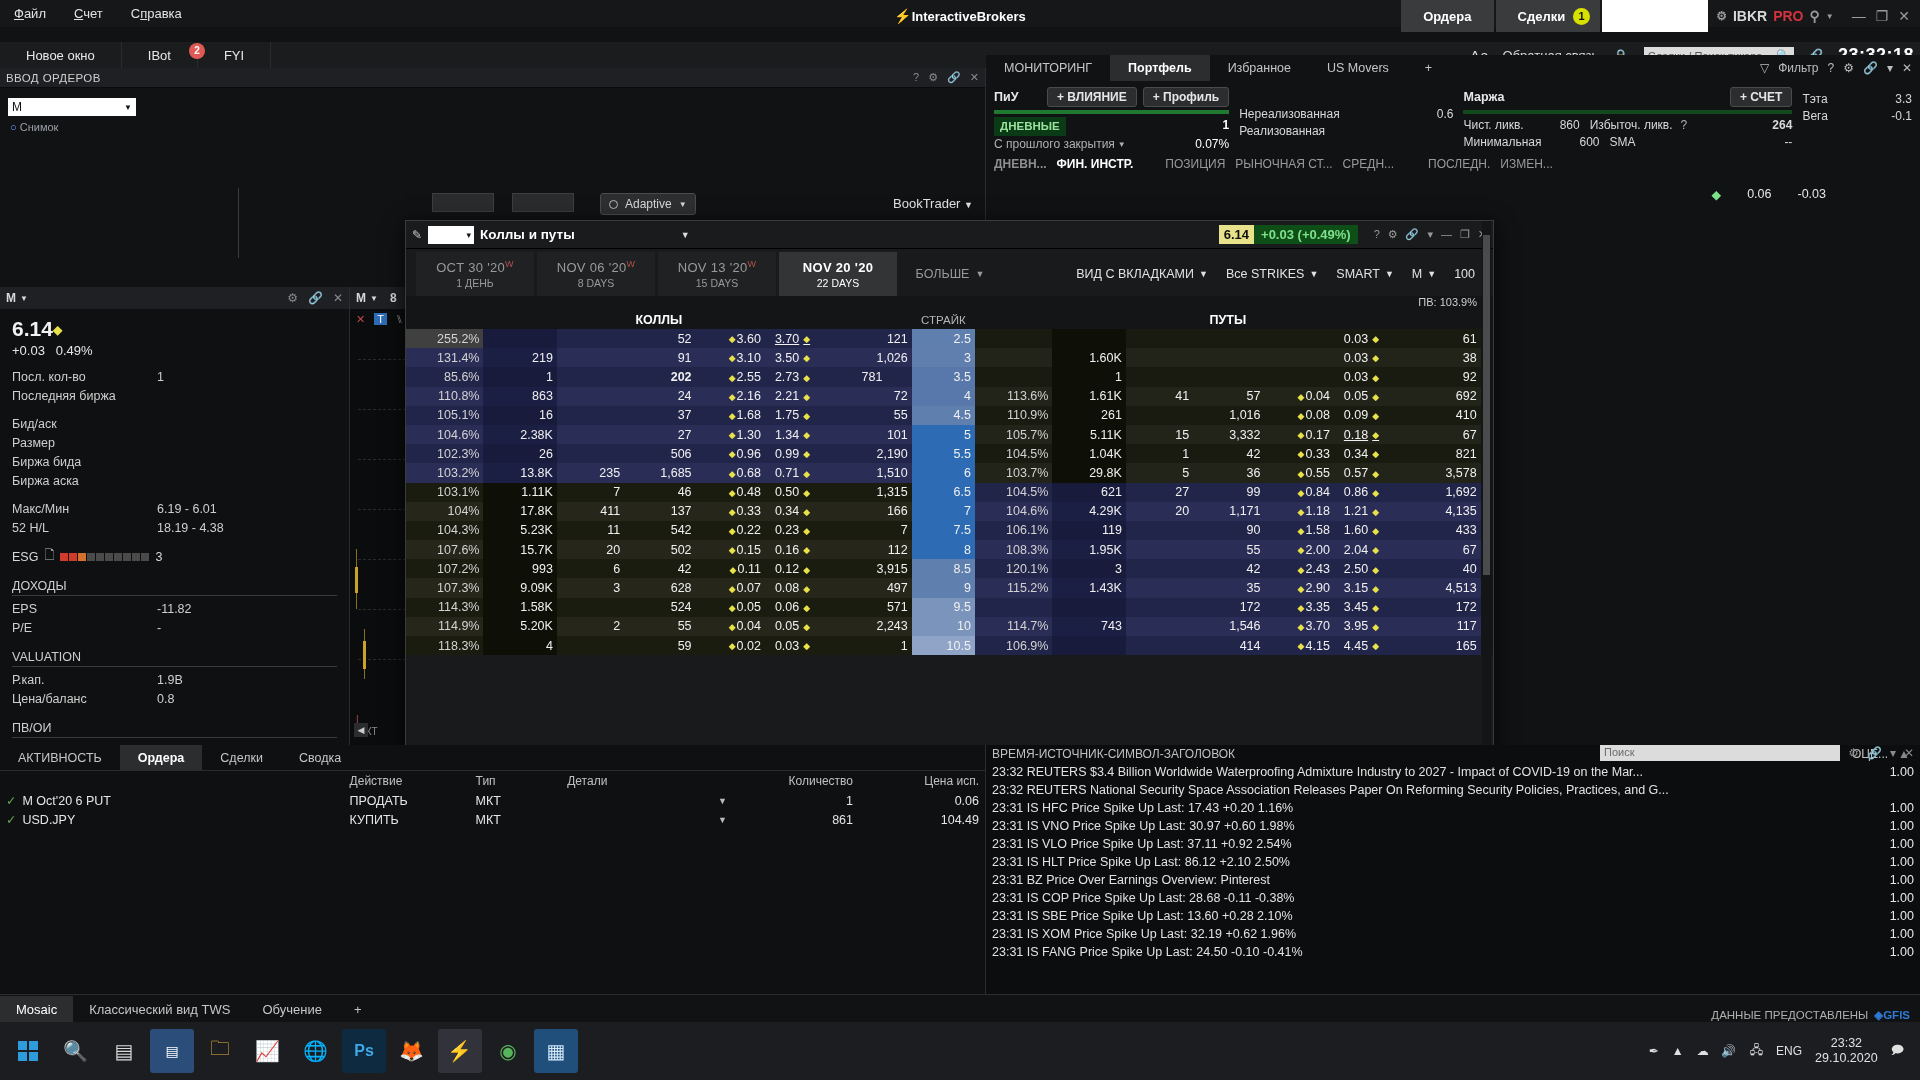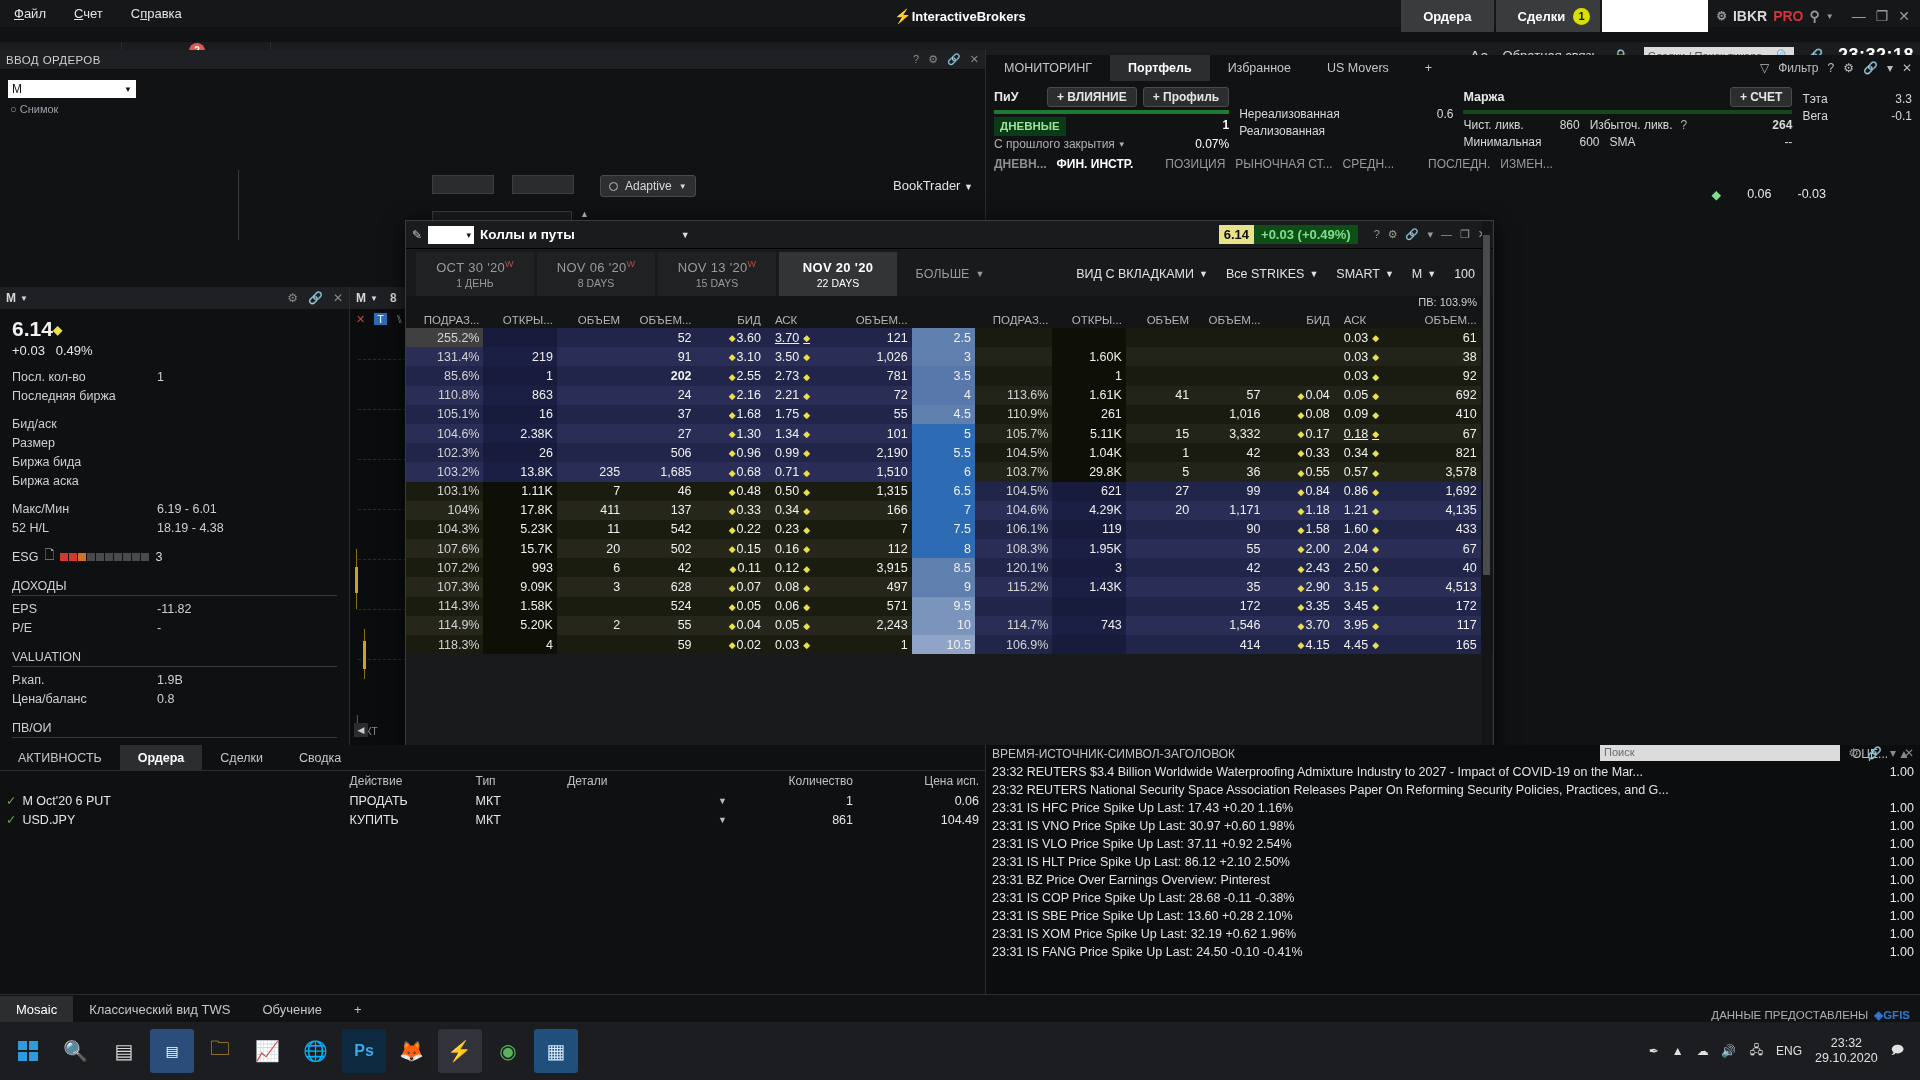--- a/index.html
+++ b/index.html
@@ -32,21 +32,21 @@
   .bar2right { position:absolute; right:6px; display:flex; align-items:center; gap:14px; font-size:13px; color:#dcdcdc;}
   .searchinput { width:150px; height:17px; background:#dcdcdc; color:#555; font-size:11px; padding:1px 4px; display:flex;align-items:center; justify-content:space-between;}
   .clock { color:#fff; font-size:18px; font-weight:bold; letter-spacing:.5px;}
 
   
   .panelhdr { height:20px; background:#1f2023; display:flex; align-items:center; padding:0 6px; font-size:11.5px; color:#cfcfcf; border-bottom:1px solid #0b0b0c;}
   .panelhdr .ttl { letter-spacing:.4px; }
   .panelhdr .icons { margin-left:auto; display:flex; gap:9px; color:#8a8a8a; font-size:11px;}
 
   
-  .orderentry { position:absolute; left:0; top:50px; width:986px; height:232px; background:#111214; border-right:1px solid #2b2c2e;}
+  .orderentry { position:absolute; left:0; top:68px; width:986px; height:232px; background:#111214; border-right:1px solid #2b2c2e;}
   .oe-body { position:relative; height:212px; }
   .symsel { position:absolute; left:8px; top:10px; width:128px; height:18px; background:#fff; color:#111; font-size:12px; padding:1px 4px; display:flex;align-items:center;justify-content:space-between;}
   .snapshot { position:absolute; left:10px; top:33px; font-size:11px; color:#9aa0a6; }
   .snapshot .dot { color:#6aa6ff; }
   .bidaskbox { position:absolute; left:432px; top:103px; width:140px; height:28px; background:#1b1c1e; border:1px solid #3a3b3d; display:flex; align-items:center; justify-content:space-around; font-size:11px; color:#d0d0d0;}
   .stub { position:absolute; background:#2b2c2e; border:1px solid #3d3e40;}
   .vline { position:absolute; width:1px; background:#3a3b3d; }
   .adaptive { position:absolute; left:600px; top:105px; background:#2e2f31; border:1px solid #4a4b4d; border-radius:3px; height:22px; display:flex; align-items:center; padding:0 8px; gap:7px; font-size:12px;}
   .radio { width:9px;height:9px;border:1px solid #bbb; border-radius:50%; }
   .booktrader { position:absolute; right:12px; top:108px; font-size:13px; color:#e2e2e2;}
@@ -608,36 +608,24 @@
         <col style="width:76px">
           <col style="width:72px">
           <col style="width:66px">
           <col style="width:70px">
         <col style="width:68px">
           <col style="width:66px">
           <col style="width:78px">
           <col style="width:12px">
       </colgroup>
       <tbody>
-      <tr class="hdr">
-        <td>ПОДРАЗ...</td>
-        <td>ОТКРЫ...</td>
-        <td>ОБЪЕМ</td>
-        <td>ОБЪЕМ...</td>
-        <td>БИД</td>
-        <td style="text-align:left;padding-left:10px;">АСК</td>
-        <td>ОБЪЕМ...</td>
-        <td></td>
-        <td>ПОДРАЗ...</td>
-        <td>ОТКРЫ...</td>
-        <td>ОБЪЕМ</td>
-        <td>ОБЪЕМ...</td>
-        <td>БИД</td>
-        <td style="text-align:left;padding-left:10px;">АСК</td>
-        <td>ОБЪЕМ...</td>
+          <tr class="grp">
+        <td colspan="7">КОЛЛЫ</td>
+        <td style="color:#b5b5b5;font-weight:normal;font-size:11.5px;">СТРАЙК</td>
+        <td colspan="7">ПУТЫ</td>
         <td></td>
       </tr>
       </tbody>
         <tbody id="chain-body">
           <tr>
             <td style="background: #404040;;color:#d3d3d3">255.2%</td>
             <td style="background: rgb(24, 27, 60);"></td>
             <td style="background: rgb(34, 37, 74);"></td>
             <td style="background: rgb(34, 37, 74);">52</td>
             <td style="background: rgb(34, 37, 74);"><span class="tickdot">◆</span>3.60</td>
@@ -671,21 +659,21 @@
             <td style="background: rgb(35, 36, 25);">38</td>
             <td style="background: rgb(20, 21, 23);"></td>
           </tr>
           <tr>
             <td style="background: rgb(34, 37, 74);;color:#d3d3d3">85.6%</td>
             <td style="background: rgb(24, 27, 60);">1</td>
             <td style="background: rgb(34, 37, 74);"></td>
             <td style="background: rgb(34, 37, 74); font-weight: bold;">202</td>
             <td style="background: rgb(34, 37, 74);"><span class="tickdot">◆</span>2.55</td>
             <td style="background: rgb(34, 37, 74); text-align: left; padding-left: 10px;">2.73<span class="tickdot" style="margin-left:4px">◆</span></td>
-            <td style="background: rgb(34, 37, 74);">781</td>
+            <td style="background: rgb(34, 37, 74); text-align: center;">781</td>
             <td class="strikecell" style="background: rgb(88, 119, 171);">3.5</td>
             <td style="background: rgb(26, 27, 16);;color:#d3d3d3"></td>
             <td style="background: rgb(14, 15, 7);">1</td>
             <td style="background: rgb(26, 27, 16);"></td>
             <td style="background: rgb(26, 27, 16);"></td>
             <td style="background: rgb(26, 27, 16);"></td>
             <td style="background: rgb(26, 27, 16); text-align: left; padding-left: 10px;">0.03<span class="tickdot" style="margin-left:4px">◆</span></td>
             <td style="background: rgb(26, 27, 16);">92</td>
             <td style="background: rgb(20, 21, 23);"></td>
           </tr>

